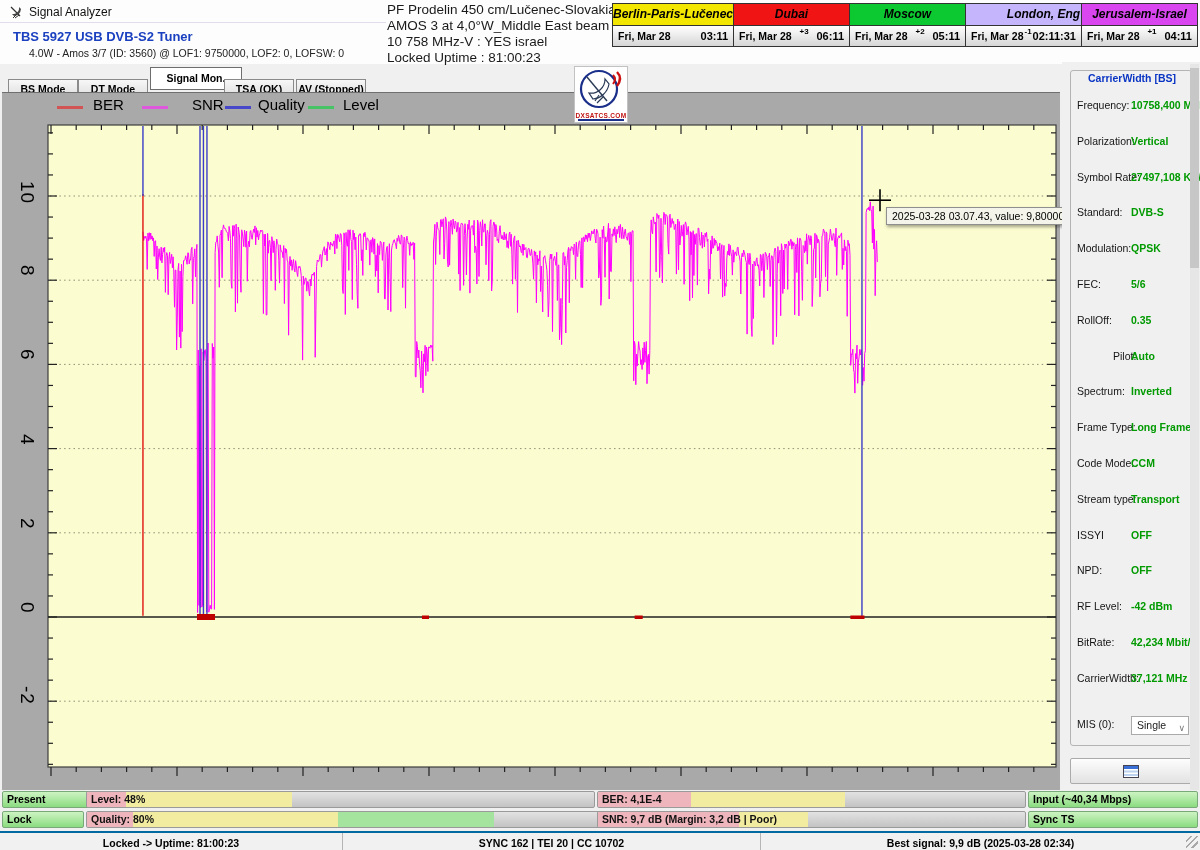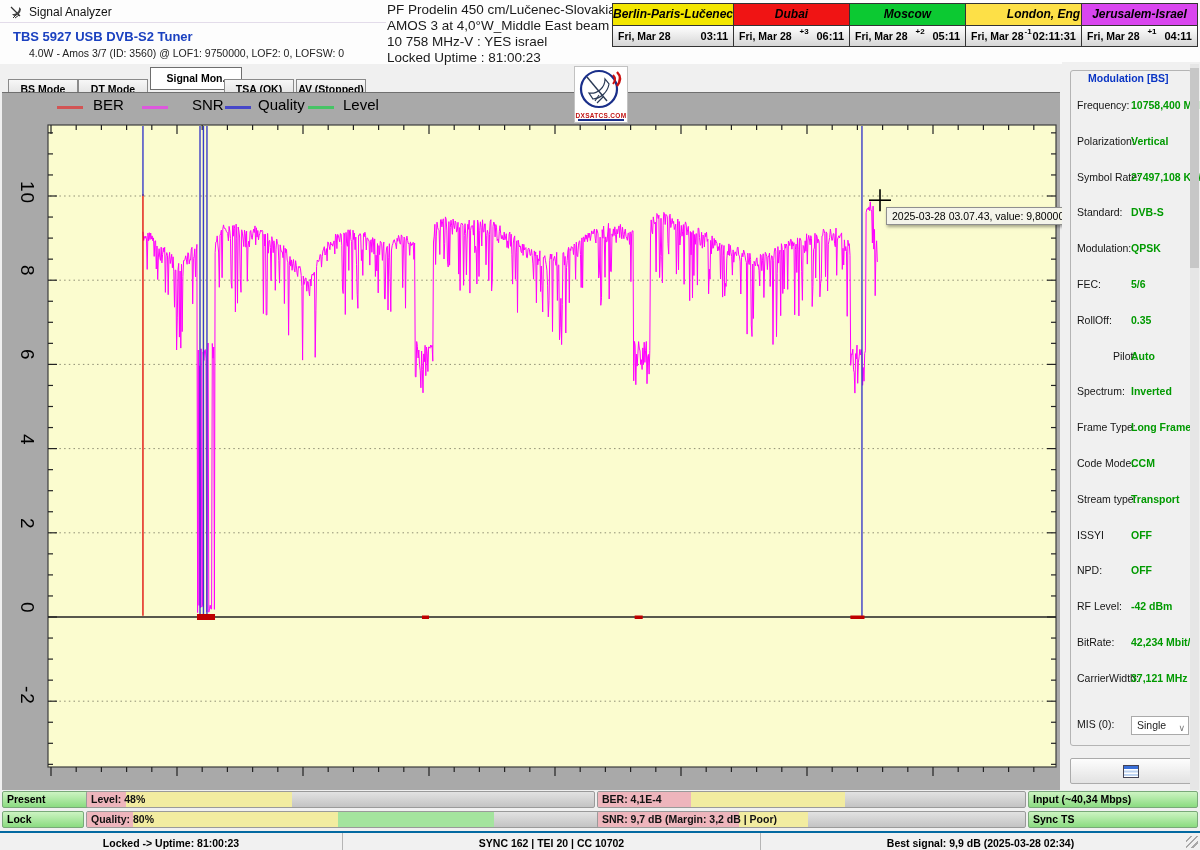--- a/index.html
+++ b/index.html
@@ -109,21 +109,21 @@
         </div>
         <div class="clock-col">
           <div class="clock-head" style="background: rgb(12, 201, 50);">Moscow</div>
           <div class="clock-body">
             <span class="clock-date">Fri, Mar 28</span>
             <span class="clock-off">+2</span>
             <span class="clock-time">05:11</span>
           </div>
         </div>
         <div class="clock-col">
-          <div class="clock-head" style="background: #fde047; padding-left: 40px;">London, Eng</div>
+          <div class="clock-head" style="background: #c4b5fd; padding-left: 40px;">London, Eng</div>
           <div class="clock-body">
             <span class="clock-date">Fri, Mar 28</span>
             <span class="clock-off">-1</span>
             <span class="clock-time">02:11:31</span>
           </div>
         </div>
         <div class="clock-col">
           <div class="clock-head" style="background: #d946ef;">Jerusalem-Israel</div>
           <div class="clock-body">
             <span class="clock-date">Fri, Mar 28</span>
@@ -340,21 +340,21 @@
       <path d="M20 34 L24 28 M22 36 L28 30" stroke="#2a3a55" stroke-width="1.2" fill="none"></path>
       <path d="M38 8 q4 4 0 9" stroke="#cc1111" stroke-width="2" fill="none"></path>
       <path d="M42 5 q6 6 0 14" stroke="#cc1111" stroke-width="2.4" fill="none"></path>
     </svg>
     <div class="logo-text">DXSATCS.COM</div>
     <div class="logo-bar"></div>
   </div>
 
   <div class="rpanel">
     <div class="groupbox" id="groupbox">
-      <div class="groupbox-title">Modulation [BS]</div>
+      <div class="groupbox-title">CarrierWidth [BS]</div>
     <div class="trow-label" style="top: 28px;">Frequency:</div>
         <div class="trow-value" style="top: 28px;">10758,400 MHz</div>
         <div class="trow-label" style="top: 63.8px;">Polarization:</div>
         <div class="trow-value" style="top: 63.8px;">Vertical</div>
         <div class="trow-label" style="top: 99.6px;">Symbol Rate:</div>
         <div class="trow-value" style="top: 99.6px;">27497,108 KS/s</div>
         <div class="trow-label" style="top: 135.4px;">Standard:</div>
         <div class="trow-value" style="top: 135.4px;">DVB-S</div>
         <div class="trow-label" style="top: 171.2px;">Modulation:</div>
         <div class="trow-value" style="top: 171.2px;">QPSK</div>

